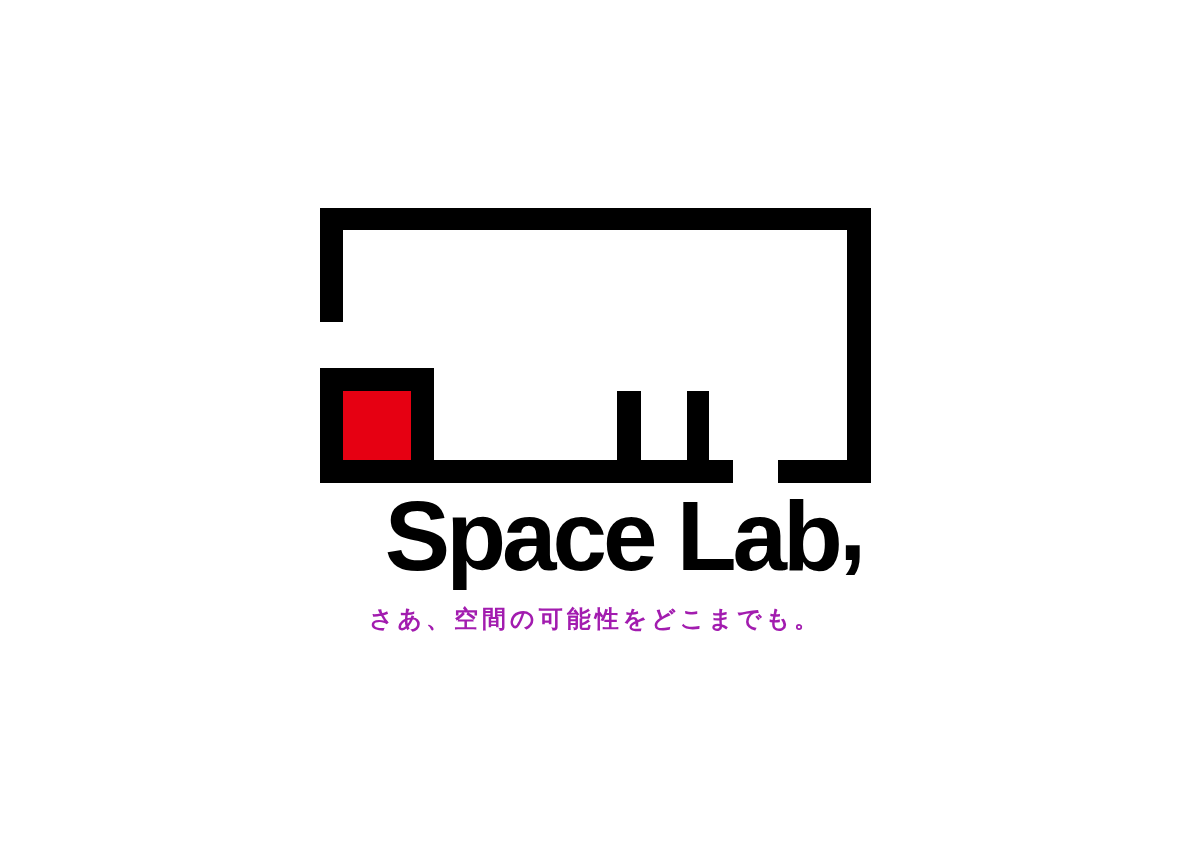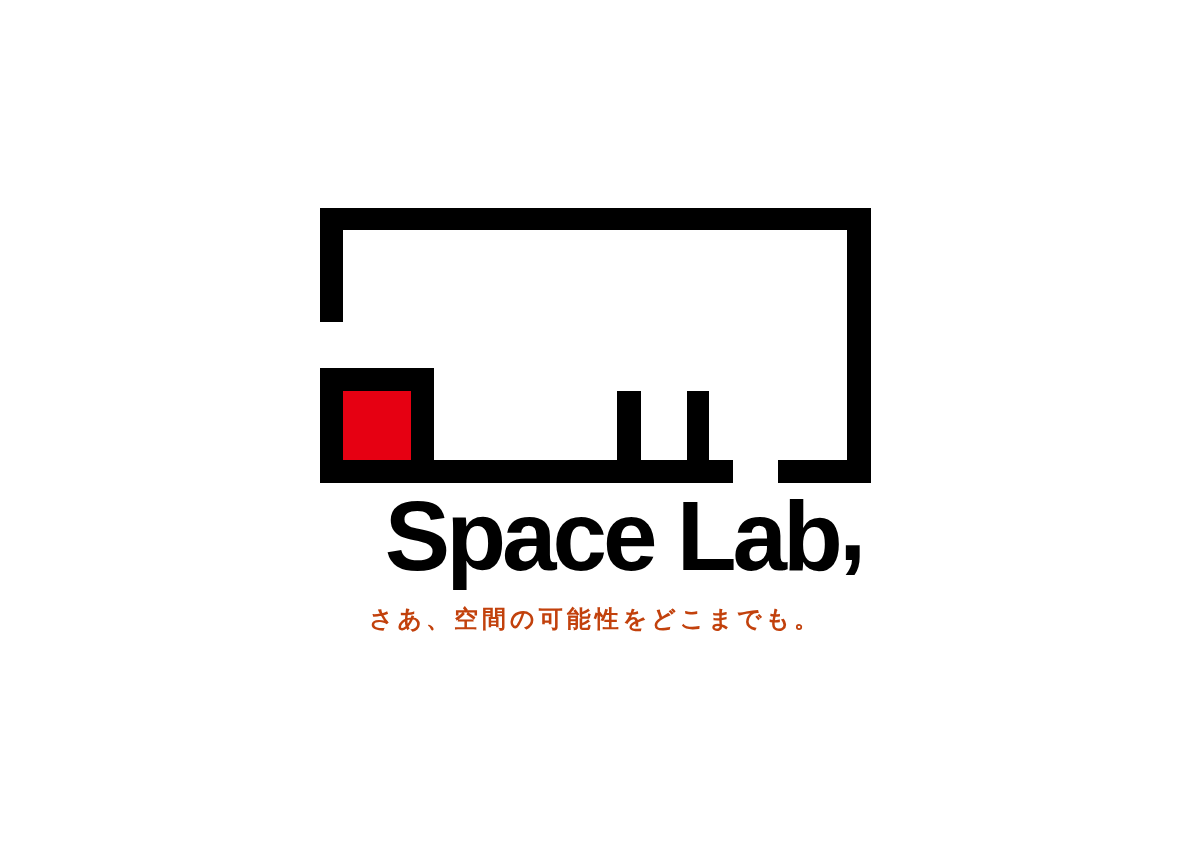--- a/index.html
+++ b/index.html
@@ -62,21 +62,21 @@
   .tagline {
     position: absolute;
     left: 0;
     top: 602px;
     width: 100%;
     text-align: center;
     font-size: 24px;
     line-height: 34px;
     font-weight: 900;
     letter-spacing: 4px;
-    color: #c2410c;
+    color: #a21caf;
     white-space: nowrap;
   }
 </style>
 </head>
 <body>
 
 <div class="canvas">
 
   <div class="mark">
     <div class="part wall-top"></div>

